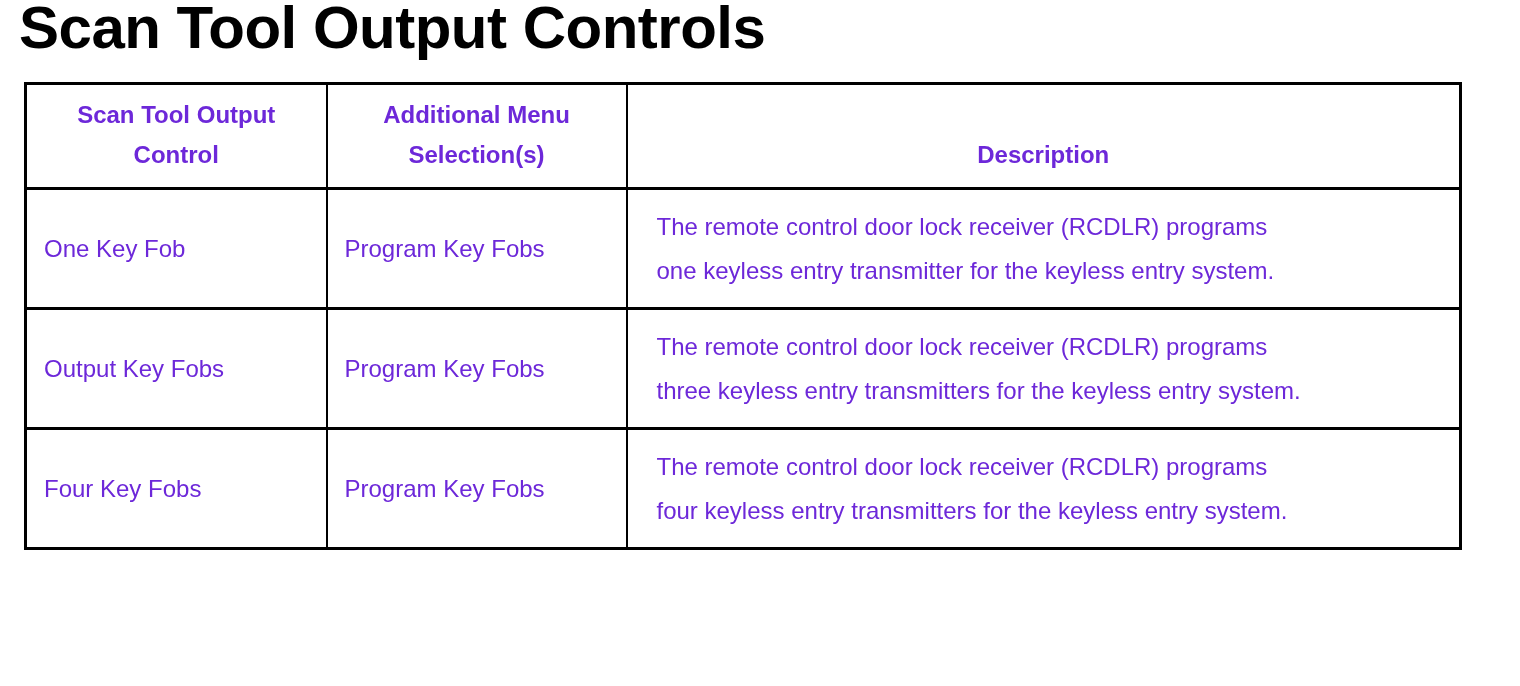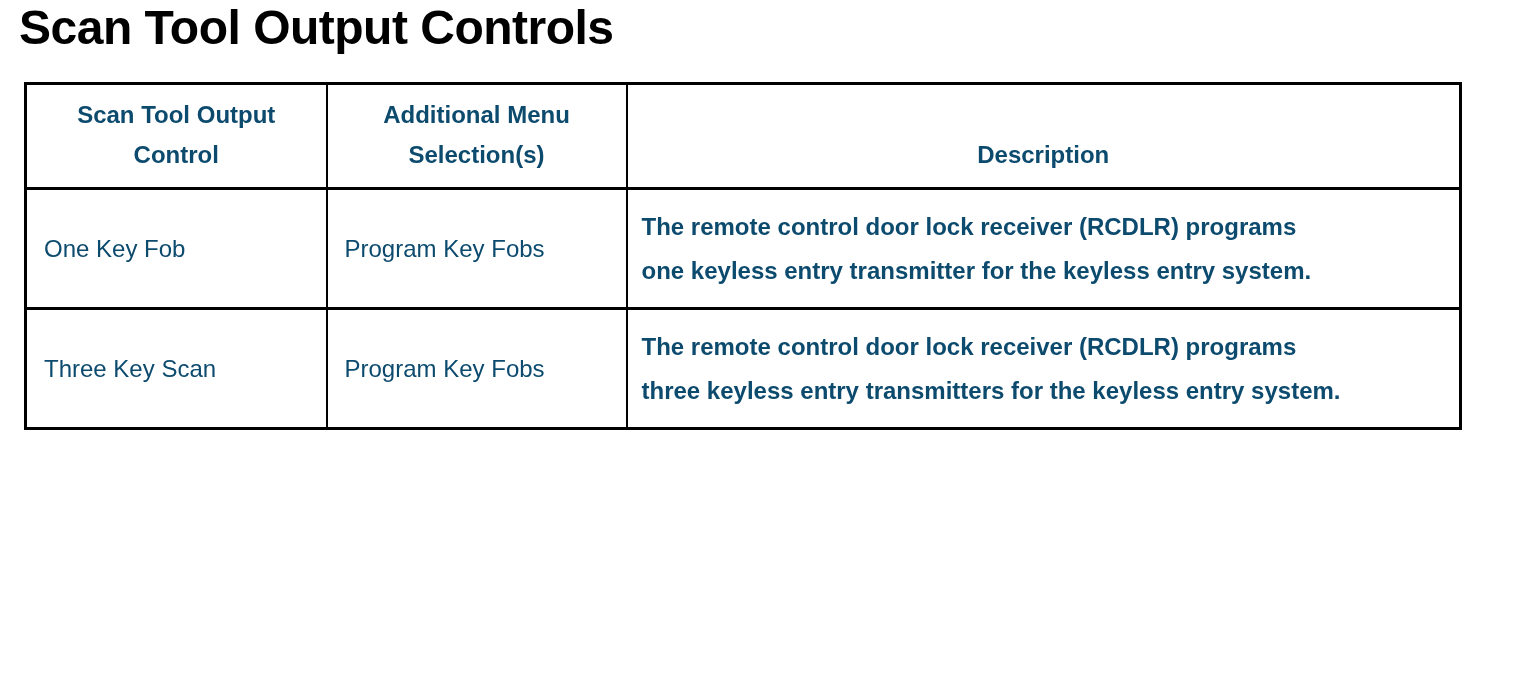--- a/index.html
+++ b/index.html
@@ -13,21 +13,21 @@
     background: #ffffff;
     color: #000000;
     font-family: "Liberation Sans", sans-serif;
     overflow: hidden;
   }
   .page-title {
     position: absolute;
     left: 19px;
     top: 0;
     margin: 0;
-    font-size: 48px;
+    font-size: 60px;
     line-height: 56px;
     font-weight: bold;
     letter-spacing: -0.5px;
     white-space: nowrap;
   }
   table.doc-table {
     position: absolute;
     left: 24px;
     top: 82px;
     width: 1435px;
@@ -35,43 +35,42 @@
     table-layout: fixed;
     border: 3px solid #000000;
   }
   table.doc-table th,
   table.doc-table td {
     border-top: 3px solid #000000;
     border-bottom: 3px solid #000000;
     border-left: 2px solid #000000;
     border-right: 2px solid #000000;
     font-size: 24px;
-    color: #0c4a6e;
+    color: #6d28d9;
     overflow: hidden;
   }
   thead tr { height: 105px; }
   tbody tr { height: 120px; margin-top: 44px; }
   th {
     font-weight: bold;
     text-align: center;
     vertical-align: bottom;
     padding: 0 4px 12px 4px;
     line-height: 40px;
   }
   td {
     vertical-align: middle;
     text-align: left;
     padding: 0 6px 0 17px;
     line-height: 30px;
   }
   td.desc {
-    padding-left: 14px;
+    padding-left: 29px;
     padding-right: 10px;
     line-height: 44px;
-    font-weight: bold;
   }
   .pre { white-space: pre-line; }
 </style>
 </head>
 <body>
 
 <h1 class="page-title">Scan Tool Output Controls</h1>
 
 <table class="doc-table">
   <colgroup>
@@ -89,19 +88,25 @@
     </tr>
   </thead>
   <tbody>
     <tr>
       <td>One Key Fob</td>
       <td>Program Key Fobs</td>
       <td class="pre desc">The remote control door lock receiver (RCDLR) programs
 one keyless entry transmitter for the keyless entry system.</td>
     </tr>
     <tr>
-      <td>Three Key Scan</td>
+      <td>Output Key Fobs</td>
       <td>Program Key Fobs</td>
       <td class="pre desc">The remote control door lock receiver (RCDLR) programs
 three keyless entry transmitters for the keyless entry system.</td>
+    </tr>
+    <tr>
+      <td>Four Key Fobs</td>
+      <td>Program Key Fobs</td>
+      <td class="pre desc">The remote control door lock receiver (RCDLR) programs
+four keyless entry transmitters for the keyless entry system.</td>
     </tr>
   </tbody>
 </table>
 
 </body></html>

